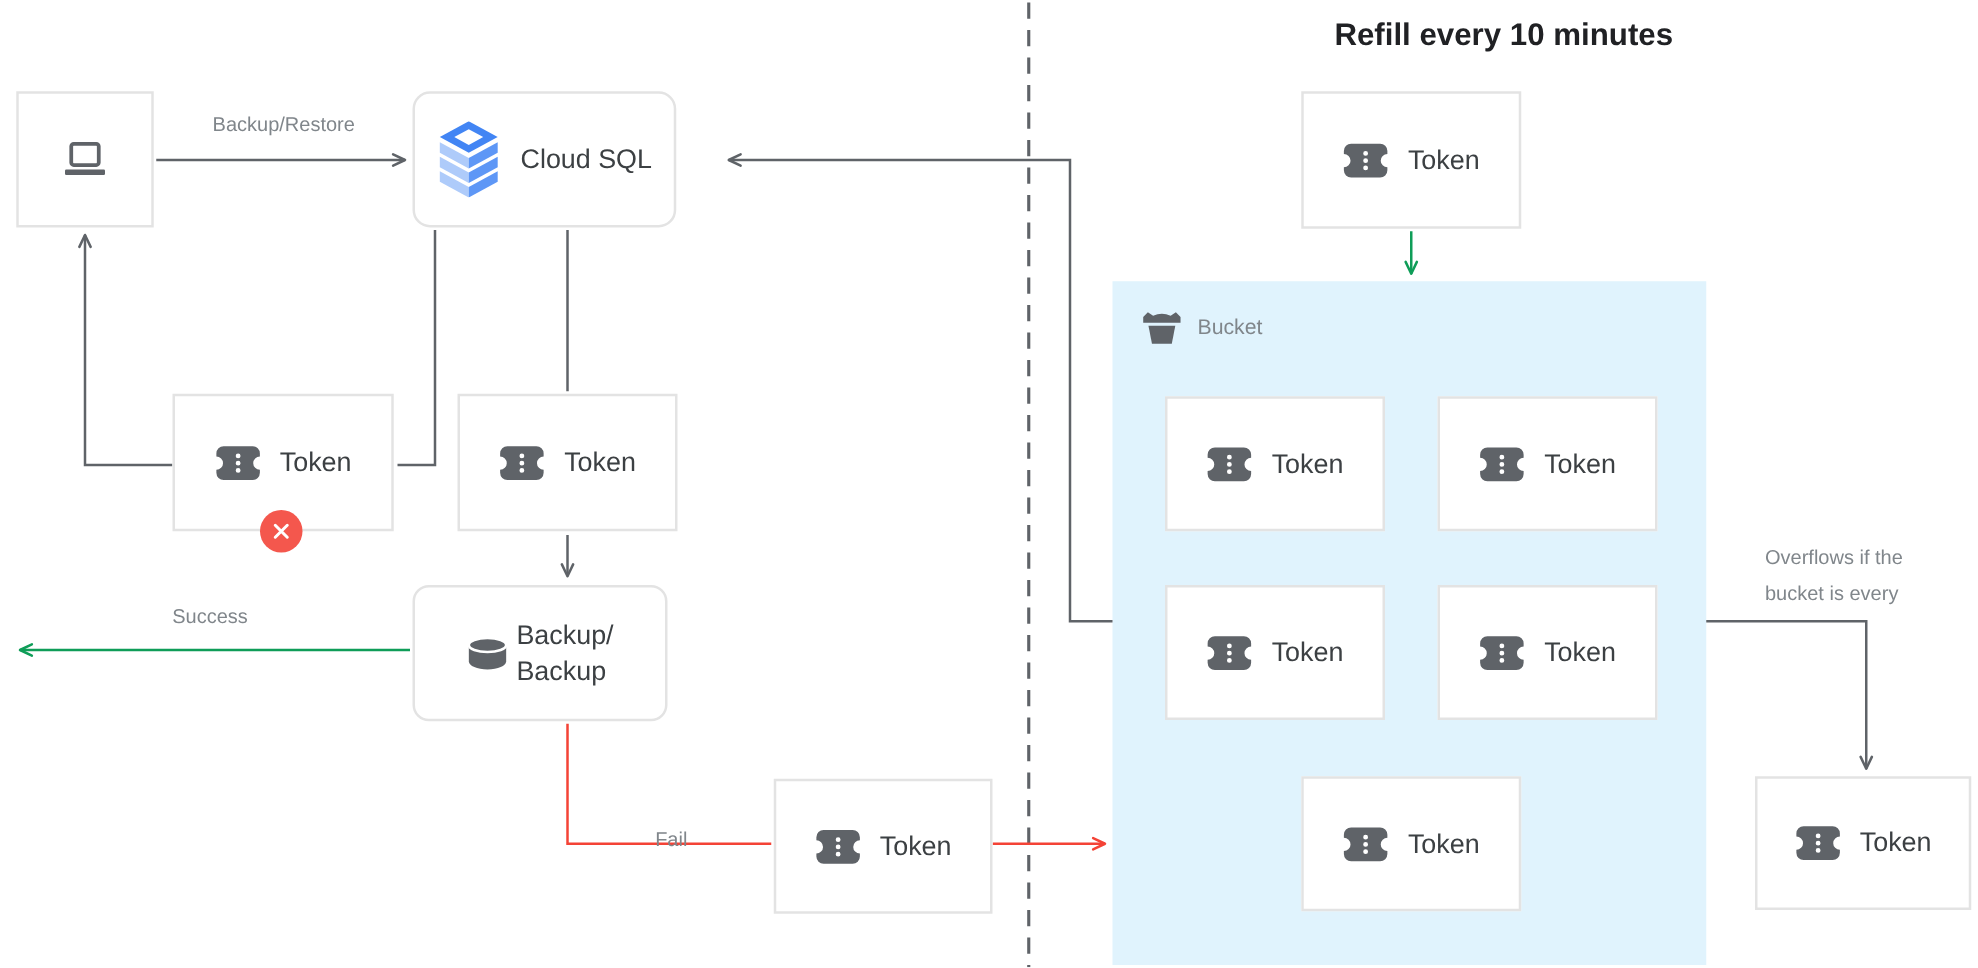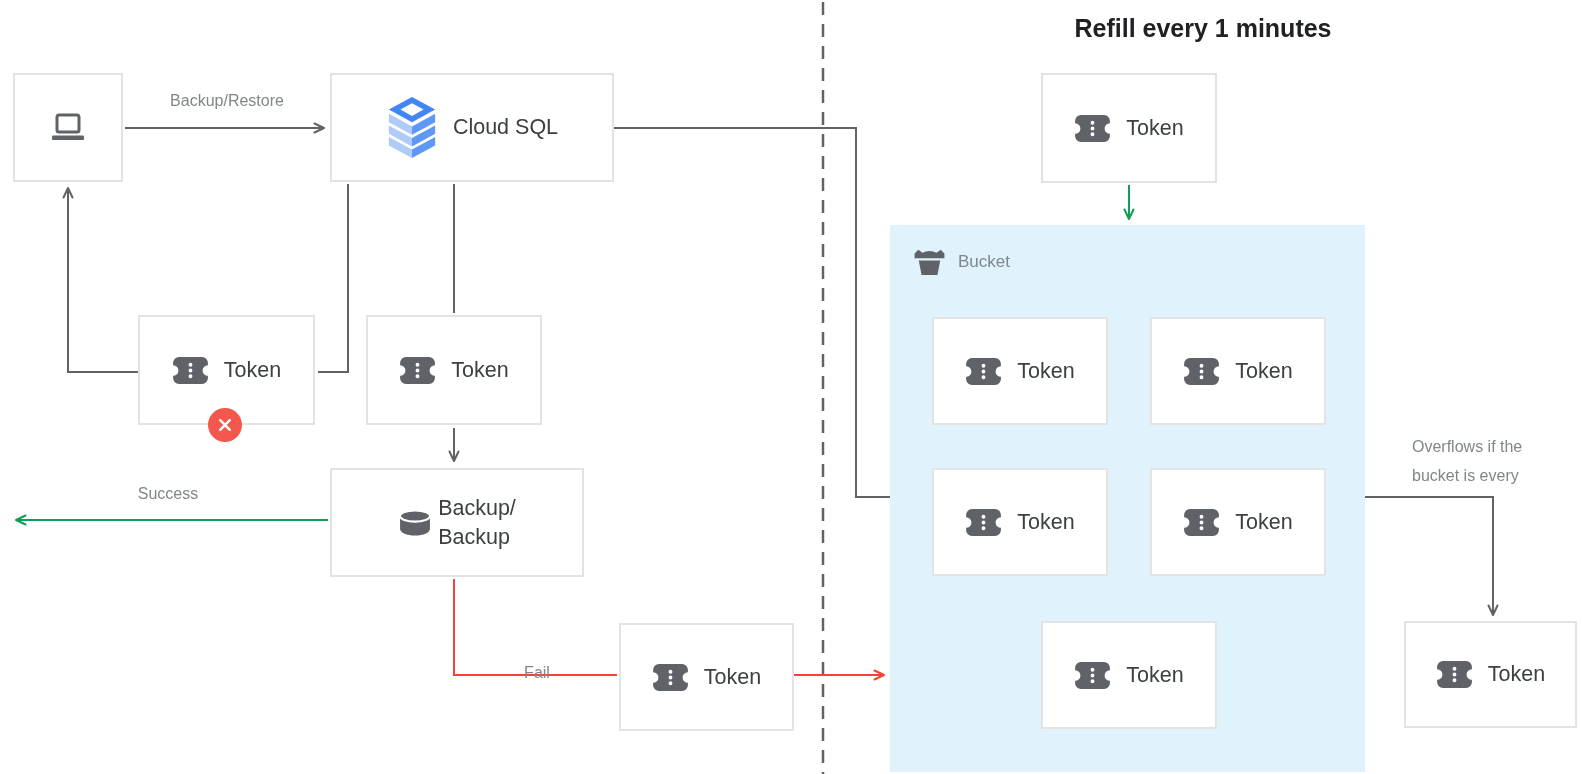--- a/index.html
+++ b/index.html
@@ -83,30 +83,30 @@
     <path class="wire" d="M454,184 V313"></path>
     <path class="wire" d="M454,428 V461" marker-end="url(#arr-gray)"></path>
     <path class="wire green" d="M328,520 H16" marker-end="url(#arr-green)"></path>
     <path class="wire red" d="M454,579 V675 H617"></path>
     <path class="wire red" d="M794,675 H884" marker-end="url(#arr-red)"></path>
     <path class="wire" d="M890,497 H856 V128 H583" marker-end="url(#arr-gray)"></path>
     <path class="wire green" d="M1129,185 V219" marker-end="url(#arr-green)"></path>
     <path class="wire" d="M1365,497 H1493 V615" marker-end="url(#arr-gray)"></path>
   </svg>
 
-  <div class="title">Refill every 1 minutes</div>
+  <div class="title">Refill every 10 minutes</div>
 
   <div class="node" style="left:13px;top:73px;width:110px;height:109px;">
     <svg class="laptop-ic" width="38" height="31" viewBox="0 0 38 31">
       <rect class="scr" x="8" y="3" width="22" height="17" rx="2"></rect>
       <rect class="base" x="3" y="23.5" width="32" height="4.5" rx="1"></rect>
     </svg>
   </div>
 
-  <div class="node" style="left:330px;top:73px;width:284px;height:109px;">
+  <div class="node" style="left:330px;top:73px;width:211px;height:109px;border-radius:14px;">
     <svg width="52" height="61" viewBox="0 0 48 58">
       <polygon class="csq-ring" points="24,0 46,12 24,24 2,12"></polygon>
       <polygon class="csq-core" points="24,6 35,12 24,18 13,12"></polygon>
       <polygon class="csq-left" points="2,16 24,28 24,36 2,24"></polygon>
       <polygon class="csq-right" points="24,28 46,16 46,24 24,36"></polygon>
       <polygon class="csq-left" points="2,27 24,39 24,47 2,35"></polygon>
       <polygon class="csq-right" points="24,39 46,27 46,35 24,47"></polygon>
       <polygon class="csq-left" points="2,38 24,50 24,58 2,46"></polygon>
       <polygon class="csq-right" points="24,50 46,38 46,46 24,58"></polygon>
     </svg>
@@ -126,21 +126,21 @@
     </svg>
   </div>
 
   <div class="node" style="left:366px;top:315px;width:176px;height:110px;">
     <svg class="token-ic" width="37" height="29" viewBox="0 0 38 30">
       <path fill-rule="evenodd" d="M7,1 H31 A6,6 0 0 1 37,7 V9.5 A5.5,5.5 0 0 0 37,20.5 V23 A6,6 0 0 1 31,29 H7 A6,6 0 0 1 1,23 V20.5 A5.5,5.5 0 0 0 1,9.5 V7 A6,6 0 0 1 7,1 Z M19,7 a2,2 0 1 0 0,4 a2,2 0 1 0 0,-4 Z M19,13 a2,2 0 1 0 0,4 a2,2 0 1 0 0,-4 Z M19,19 a2,2 0 1 0 0,4 a2,2 0 1 0 0,-4 Z"></path>
     </svg>
     <span class="lbl">Token</span>
   </div>
 
-  <div class="node" style="left:330px;top:468px;width:254px;height:109px;gap:6px;">
+  <div class="node" style="left:330px;top:468px;width:204px;height:109px;gap:6px;border-radius:13px;">
     <svg class="db-ic" width="34" height="28" viewBox="0 0 36 30">
       <path class="body" d="M2,8 V21.5 C2,25.5 9.2,28.5 18,28.5 C26.8,28.5 34,25.5 34,21.5 V8 Z"></path>
       <ellipse class="top" cx="18" cy="7.5" rx="16" ry="6"></ellipse>
     </svg>
     <span class="lbl2">
       <span style="display:block">Backup/</span>
       <span style="display:block">Backup</span>
     </span>
   </div>
 

